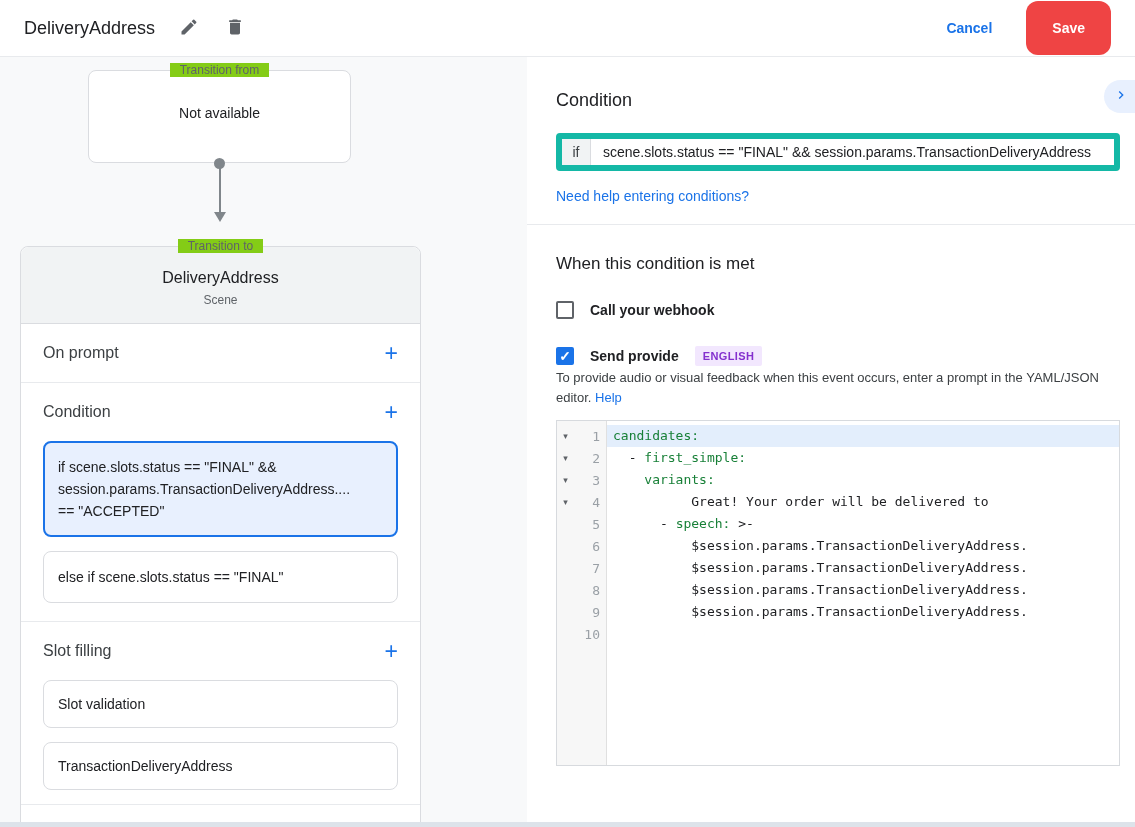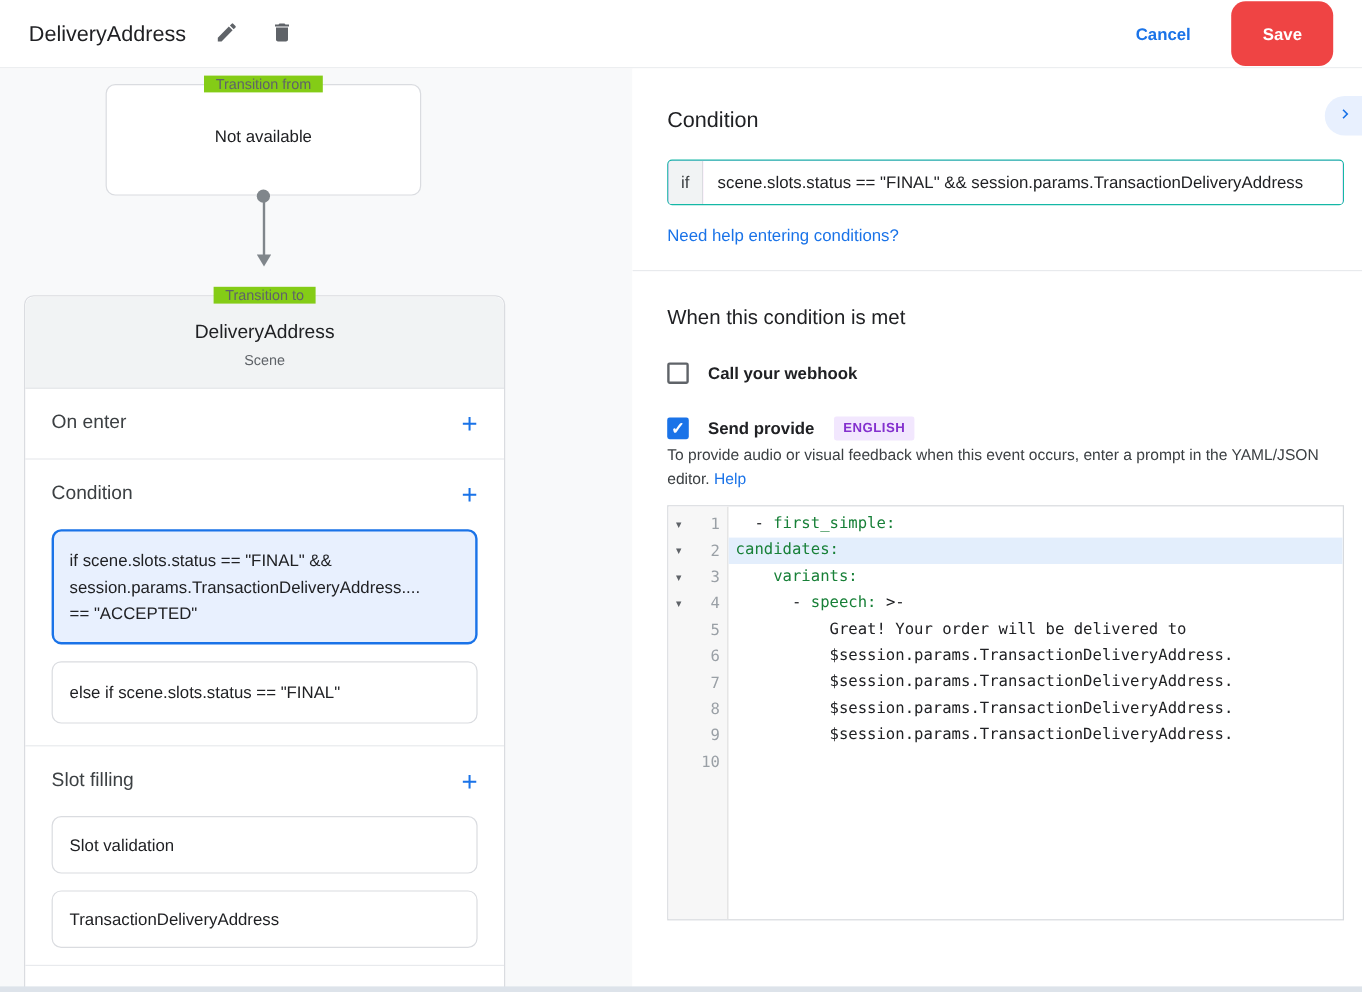--- a/index.html
+++ b/index.html
@@ -63,22 +63,22 @@
   .slot-card { border:1px solid #dadce0; border-radius:8px; padding:15px 14px; font-size:14px;
                color:#202124; margin-bottom:14px; background:#fff; cursor:pointer; }
 
   
   .panel-title { font-size:18px; font-weight:400; color:#202124; margin-top:33px; }
   .collapse-pill { position:absolute; right:0; top:23px; width:31px; height:33px; background:#e8f0fe;
                    border:none; border-radius:17px 0 0 17px; color:#1a73e8; cursor:pointer;
                    display:flex; align-items:center; justify-content:flex-start; padding-left:9px; }
   .collapse-pill svg { width:16px; height:16px; fill:currentColor; }
 
-  .if-row { margin-top:22px; height:38px; display:flex; border:1px solid #14b8a6; border-radius:4px;
-            overflow:hidden; background:#f0abfc; }
+  .if-row { margin-top:22px; height:38px; display:flex; border:6px solid #14b8a6; border-radius:4px;
+            overflow:hidden; background:#b91c1c; }
   .if-chip { width:29px; background:#f1f3f4; border-right:1px solid #dadce0; display:flex;
              align-items:center; justify-content:center; font-size:14px; color:#3c4043; flex:none; }
   .if-input { flex:1; border:none; outline:none; padding:0 12px; font-size:14px; color:#202124;
               font-family:inherit; white-space:nowrap; overflow:hidden; min-width:0; }
 
   .help-link { display:inline-block; margin-top:17px; font-size:14px; color:#1a73e8;
                text-decoration:none; cursor:pointer; }
   .panel-divider { border:none; border-top:1px solid #e8eaed; margin:19px -15px 0 -29px; }
 
   .when-title { font-size:17px; font-weight:400; color:#202124; margin-top:29px; }
@@ -160,21 +160,21 @@
       <div class="float-label">
         <span>Transition to</span>
       </div>
       <div class="scene-header">
         <div class="scene-name">DeliveryAddress</div>
         <div class="scene-type">Scene</div>
       </div>
 
       <div class="card-section">
         <div class="section-row">
-          <span class="section-label">On enter</span>
+          <span class="section-label">On prompt</span>
           <button class="plus-btn">+</button>
         </div>
       </div>
 
       <div class="card-section cond-section-pad">
         <div class="section-row">
           <span class="section-label">Condition</span>
           <button class="plus-btn">+</button>
         </div>
         <div class="cond-card selected">
@@ -279,25 +279,25 @@
           <div class="gutter-row">
             <span class="fold-arrow"></span>
             <span class="line-num">9</span>
           </div>
           <div class="gutter-row">
             <span class="fold-arrow"></span>
             <span class="line-num">10</span>
           </div>
         </div>
       <div class="code-area">
+          <div class="code-line active"><span class="seg-key">candidates:</span></div>
           <div class="code-line"><span class="seg-plain">  - </span><span class="seg-key">first_simple:</span></div>
-          <div class="code-line active"><span class="seg-key">candidates:</span></div>
           <div class="code-line"><span class="seg-plain">    </span><span class="seg-key">variants:</span></div>
+          <div class="code-line"><span class="seg-plain">          Great! Your order will be delivered to</span></div>
           <div class="code-line"><span class="seg-plain">      - </span><span class="seg-key">speech:</span><span class="seg-plain"> &gt;-</span></div>
-          <div class="code-line"><span class="seg-plain">          Great! Your order will be delivered to</span></div>
           <div class="code-line"><span class="seg-plain">          $session.params.TransactionDeliveryAddress.</span></div>
           <div class="code-line"><span class="seg-plain">          $session.params.TransactionDeliveryAddress.</span></div>
           <div class="code-line"><span class="seg-plain">          $session.params.TransactionDeliveryAddress.</span></div>
           <div class="code-line"><span class="seg-plain">          $session.params.TransactionDeliveryAddress.</span></div>
           <div class="code-line"></div>
         </div>
     </div>
   </div>
 </div>
 

